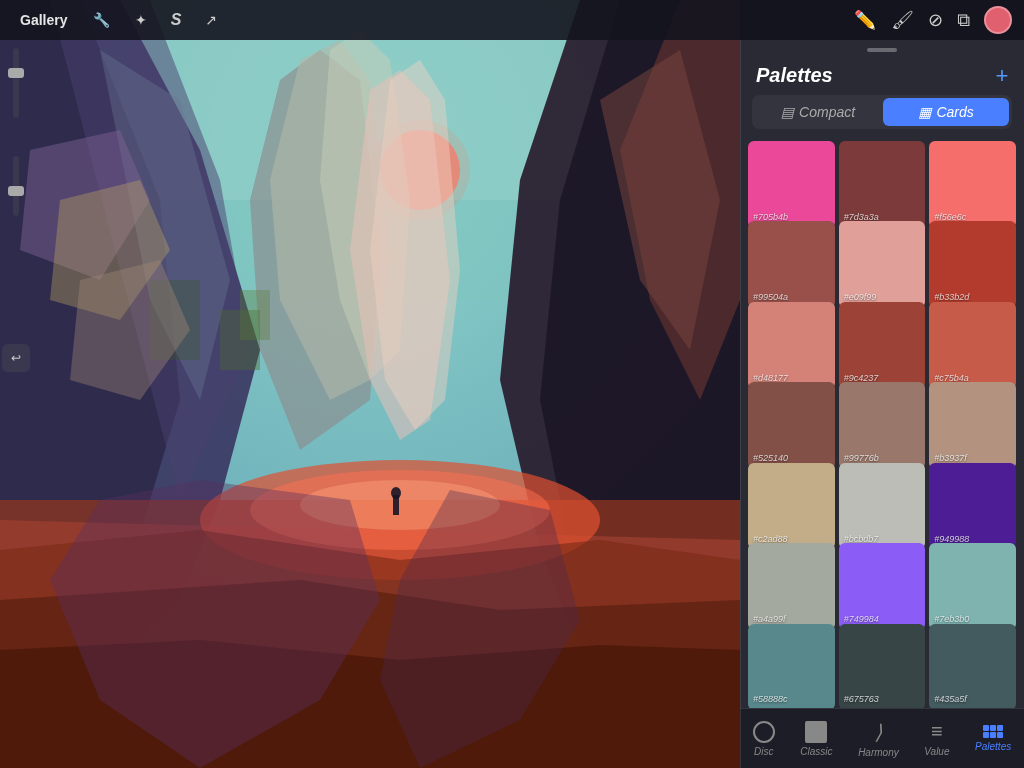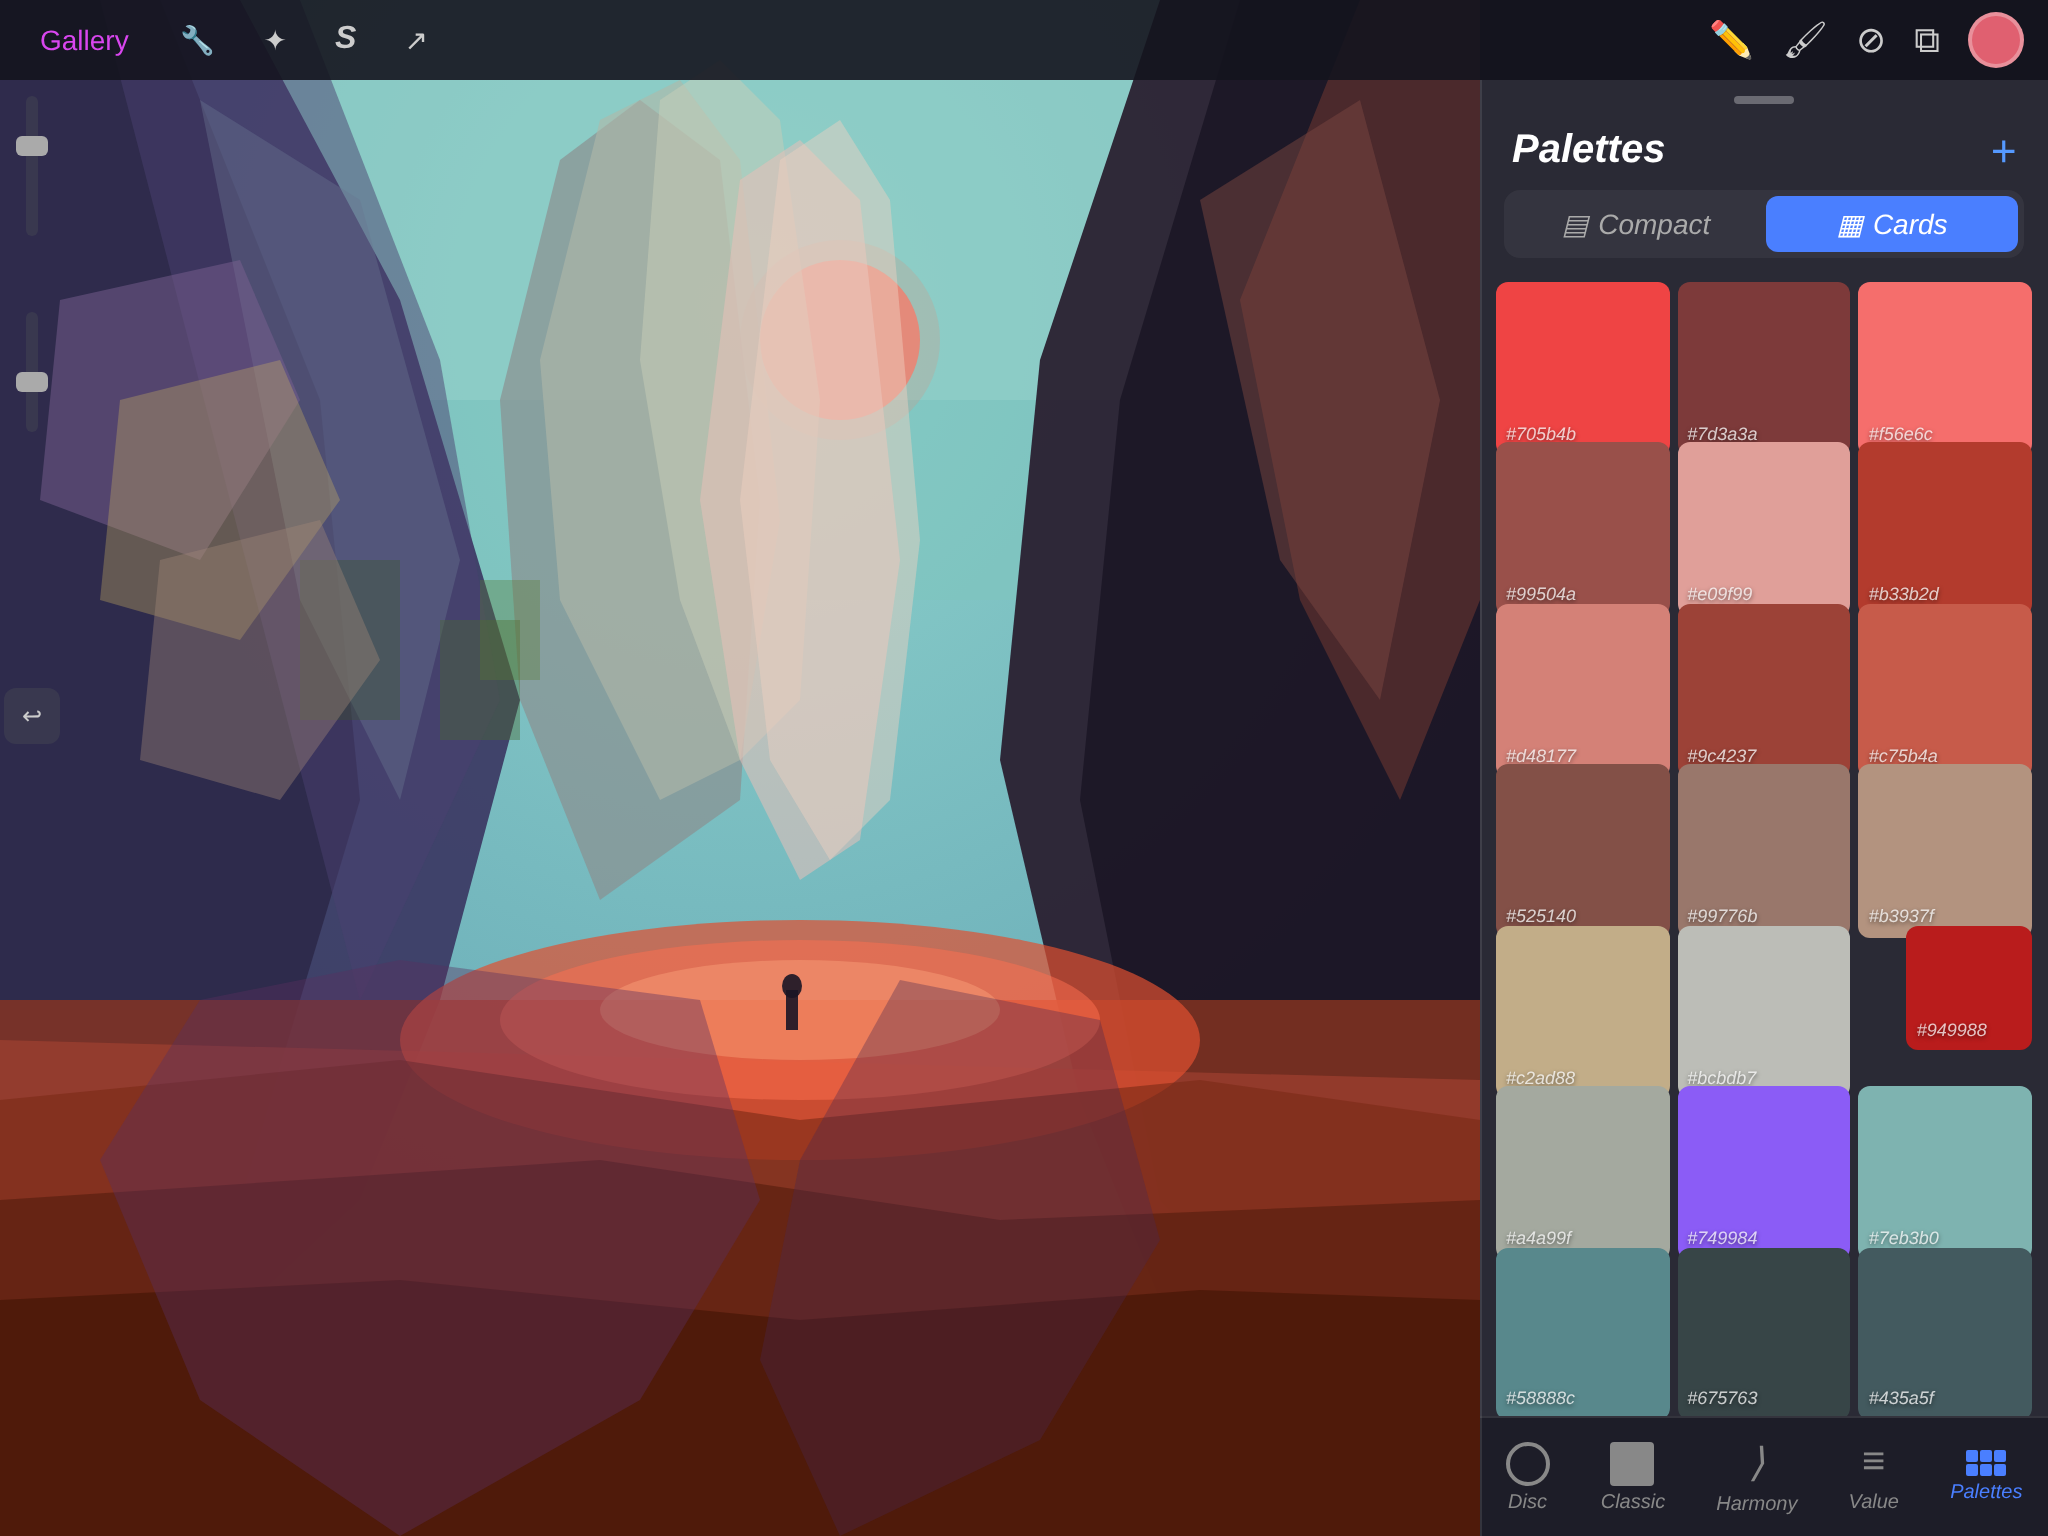--- a/index.html
+++ b/index.html
@@ -90,23 +90,23 @@
 
     .top-tool-btn {
       color: #ccc;
       font-size: 14px;
       cursor: pointer;
       padding: 4px 6px;
       border-radius: 4px;
     }
 
     .gallery-btn {
-      color: #d946ef;
+      color: #e5e5e5;
       font-size: 14px;
-      font-weight: 400;
+      font-weight: 700;
       cursor: pointer;
       padding: 4px 8px;
     }
 
     
     #right-top-tools {
       position: absolute;
       top: 0; right: 0;
       width: 284px;
       height: 40px;
@@ -412,21 +412,21 @@
       <span>▤</span>
       <span>Compact</span>
     </div>
     <div class="view-btn active">
       <span>▦</span>
       <span>Cards</span>
     </div>
   </div>
 
   <div id="color-grid">
-  <div class="color-card" style="background: #ef4444; text-align: center;">
+  <div class="color-card" style="background: #ec4899; text-align: center;">
         <span class="color-card-label">#705b4b</span>
       </div>
       <div class="color-card" style="background: rgb(125, 58, 58);">
         <span class="color-card-label">#7d3a3a</span>
       </div>
       <div class="color-card" style="background: rgb(245, 110, 108);">
         <span class="color-card-label">#f56e6c</span>
       </div>
       <div class="color-card" style="background: rgb(153, 80, 74);">
         <span class="color-card-label">#99504a</span>
@@ -454,21 +454,21 @@
       </div>
       <div class="color-card" style="background: rgb(179, 147, 127);">
         <span class="color-card-label">#b3937f</span>
       </div>
       <div class="color-card" style="background: rgb(194, 173, 136);">
         <span class="color-card-label">#c2ad88</span>
       </div>
       <div class="color-card" style="background: rgb(188, 189, 183);">
         <span class="color-card-label">#bcbdb7</span>
       </div>
-      <div class="color-card" style="background: #b91c1c; margin-left: 24px;">
+      <div class="color-card" style="background: #4c1d95;">
         <span class="color-card-label">#949988</span>
       </div>
       <div class="color-card" style="background: rgb(164, 169, 159);">
         <span class="color-card-label">#a4a99f</span>
       </div>
       <div class="color-card" style="background: #8b5cf6;">
         <span class="color-card-label">#749984</span>
       </div>
       <div class="color-card" style="background: rgb(126, 179, 176);">
         <span class="color-card-label">#7eb3b0</span>

